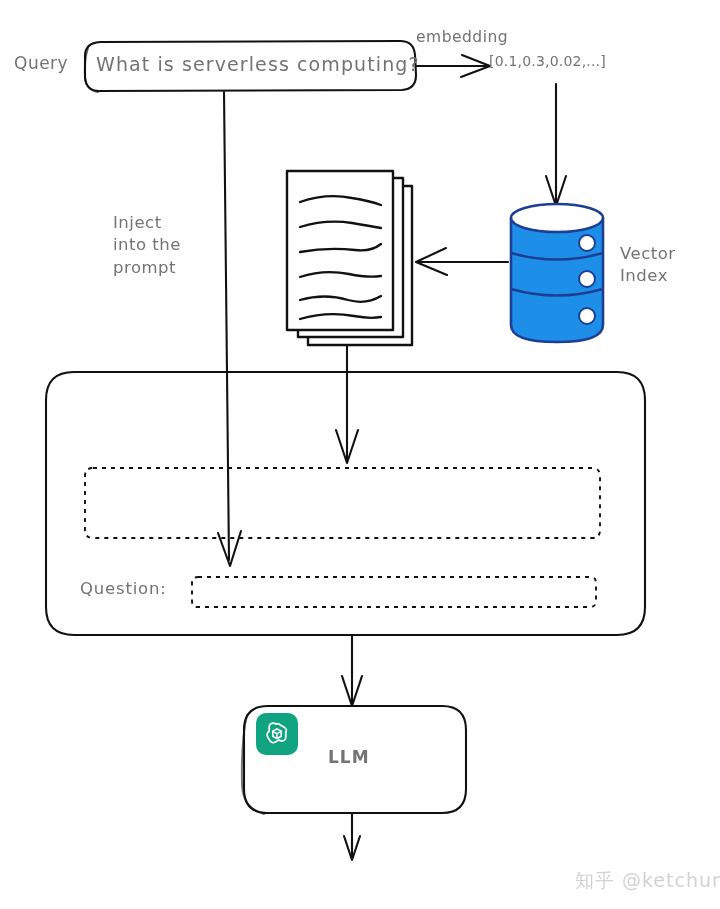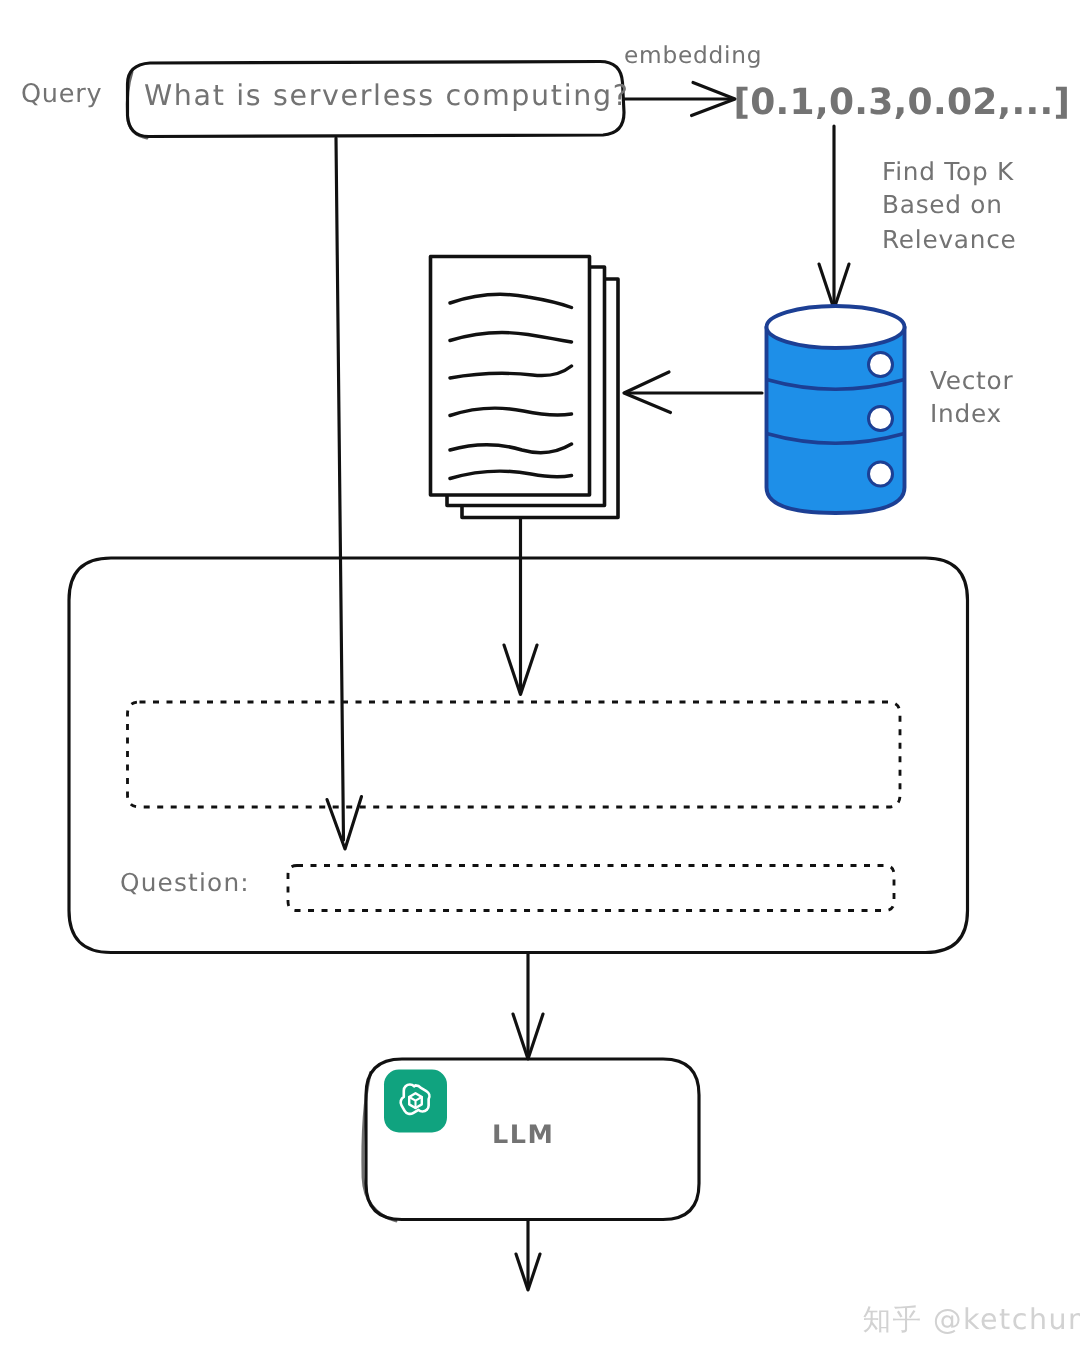--- a/index.html
+++ b/index.html
@@ -26,21 +26,21 @@
     color: #737373;
     font-family: "DejaVu Sans", sans-serif;
     letter-spacing: 0.5px;
     white-space: pre;
     line-height: 1.35;
     pointer-events: none;
   }
   .t-query      { left: 14px;  top: 52px;  font-size: 17px; }
   .t-querytext  { left: 96px;  top: 52px;  font-size: 19px; letter-spacing: 1.1px; }
   .t-embedding  { left: 416px; top: 27px;  font-size: 15.5px; }
-  .t-vector     { left: 489px; top: 52px;  font-size: 24px; letter-spacing: 0.2px; font-weight: bold; }
+  .t-vector     { left: 489px; top: 52px;  font-size: 14px; letter-spacing: 0.2px; }
   .t-topk       { left: 588px; top: 104px; font-size: 16.5px; }
   .t-vindex     { left: 620px; top: 243px; font-size: 16.5px; }
   .t-inject     { left: 113px; top: 212px; font-size: 16.5px; }
   .t-answer     { left: 80px;  top: 395px; font-size: 16.5px; letter-spacing: 0.8px; }
   .t-question   { left: 80px;  top: 578px; font-size: 16.5px; letter-spacing: 0.8px; }
   .t-llm        { left: 328px; top: 746px; font-size: 17px; letter-spacing: 1px; font-weight: bold; }
   .t-answerout  { left: 224px; top: 870px; font-size: 17px; letter-spacing: 0.9px; }
   .t-watermark  {
     left: 575px; top: 868px; font-size: 19px;
     color: #d2d2d2; letter-spacing: 1px;
@@ -162,22 +162,22 @@
       <path fill="none" stroke="#ffffff" stroke-width="1.5" stroke-linejoin="round" stroke-linecap="round" d="M12 3.1c1.9 0 3.1 1.4 3.1 1.4l3.1 1.8c1.7 1 2.2 3 1.3 4.6l0 3.6c0 2-1.6 3.5-3.5 3.5-0.9 0-1.7-0.3-2.3-0.9l-3.1 1.8c-1.7 1-3.8 0.4-4.8-1.3l-1.8-3.1c-1-1.7-0.4-3.8 1.3-4.8l0-3.6c0-2 1.6-3.5 3.5-3.5 1 0 1.8 0.4 2.4 1z"></path>
       <path fill="none" stroke="#ffffff" stroke-width="1.4" stroke-linejoin="round" stroke-linecap="round" d="M12 7.6 L15.6 9.7 L15.6 13.9 L12 16 L8.4 13.9 L8.4 9.7 Z"></path>
       <path fill="none" stroke="#ffffff" stroke-width="1.2" stroke-linecap="round" d="M8.4 9.7 L12 11.8 L12 16 M15.6 9.7 L12 11.8"></path>
     </svg>
   </div>
 
   <div class="lbl t-query">Query</div>
   <div class="lbl t-querytext">What is serverless computing?</div>
   <div class="lbl t-embedding">embedding</div>
   <div class="lbl t-vector">[0.1,0.3,0.02,...]</div>
-  <div class="lbl t-topk">Find Top K
-Based on
-Relevance</div>
   <div class="lbl t-vindex">Vector
 Index</div>
+  <div class="lbl t-inject">Inject
+into the
+prompt</div>
   <div class="lbl t-question">Question:</div>
   <div class="lbl t-llm">LLM</div>
   <div class="lbl t-watermark">知乎 @ketchum</div>
 
 </div>
 
 </body></html>

